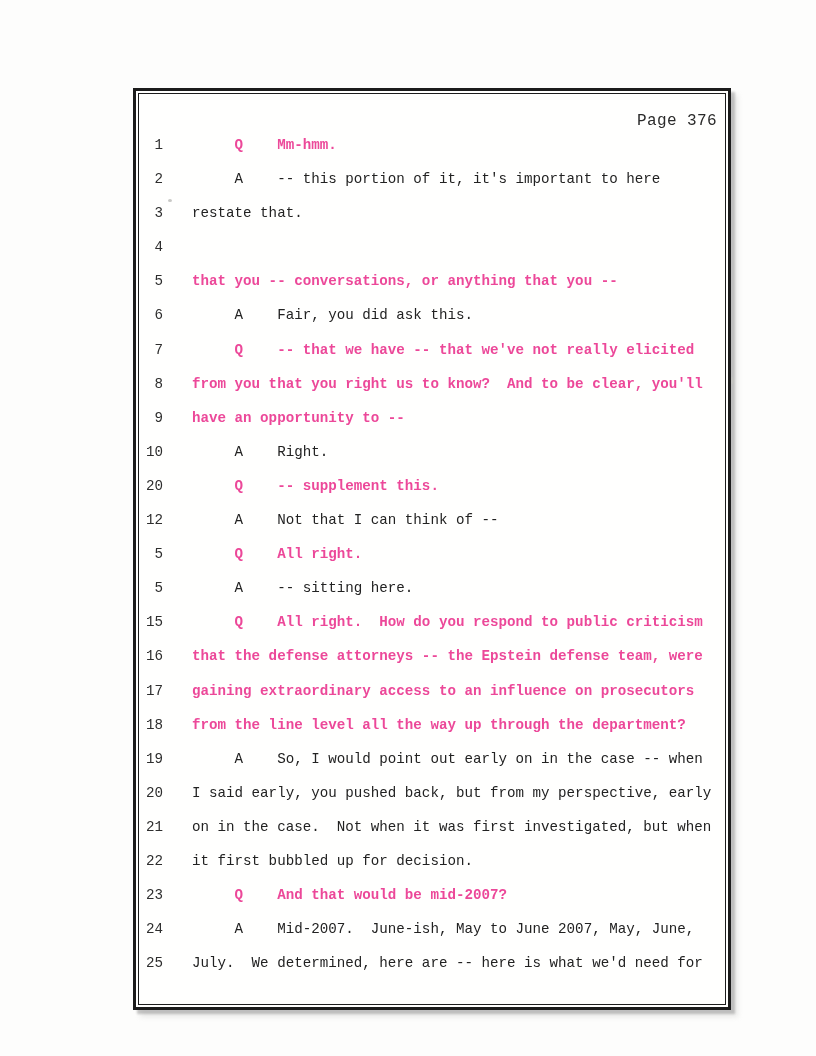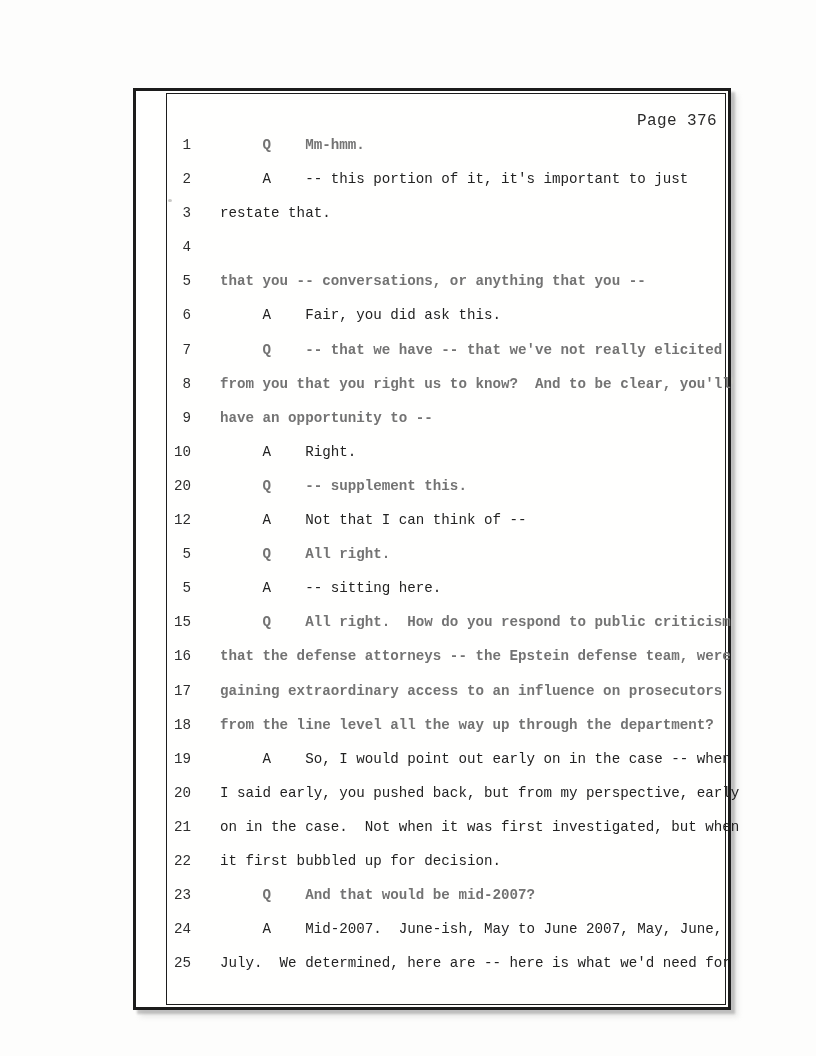--- a/index.html
+++ b/index.html
@@ -24,21 +24,20 @@
     box-sizing: border-box;
     border: 3px solid #1c1c1c;
     background: #fffffe;
     box-shadow: 4px 4px 2px rgba(125,125,125,0.40),
                 7px 7px 5px rgba(170,170,170,0.22);
   }
   .frame-inner {
     position: absolute;
     inset: 2px;
     border: 1.5px solid #1d1d1d;
-    margin-left: 28px;
   }
   .page-header {
     position: absolute;
     top: 19px;
     right: 8px;
     font-size: 16px;
     line-height: 1;
     letter-spacing: 0.4px;
     color: #2a2a2a;
   }
@@ -52,21 +51,21 @@
     display: flex;
     height: 34.1px;
     line-height: 34.1px;
     font-size: 14.2px;
     color: #222222;
     white-space: pre;
   }
   .t-line.bold .t-body,
   .t-line.bold .t-body * {
     font-weight: bold;
-    color: #737373;
+    color: #ec4899;
   }
   .t-num {
     flex: 0 0 24px;
     width: 24px;
     text-align: right;
     color: #2e2e2e;
   }
   .t-body {
     margin-left: 29px;
     white-space: pre;
@@ -98,21 +97,21 @@
   <div class="frame">
     <div class="frame-inner">
       <div class="page-header">Page 376</div>
       <div class="lines">
           <div class="t-line bold">
     <span class="t-num">1</span>
     <span class="t-body">     Q    Mm-hmm.</span>
   </div>
           <div class="t-line">
     <span class="t-num">2</span>
-    <span class="t-body">     A    -- this portion of it, it's important to just</span>
+    <span class="t-body">     A    -- this portion of it, it's important to here</span>
   </div>
           <div class="t-line">
     <span class="t-num">3</span>
     <span class="t-body">restate that.</span>
   </div>
           <div class="t-line bold">
     <span class="t-num">4</span>
   </div>
           <div class="t-line bold">
     <span class="t-num">5</span>

